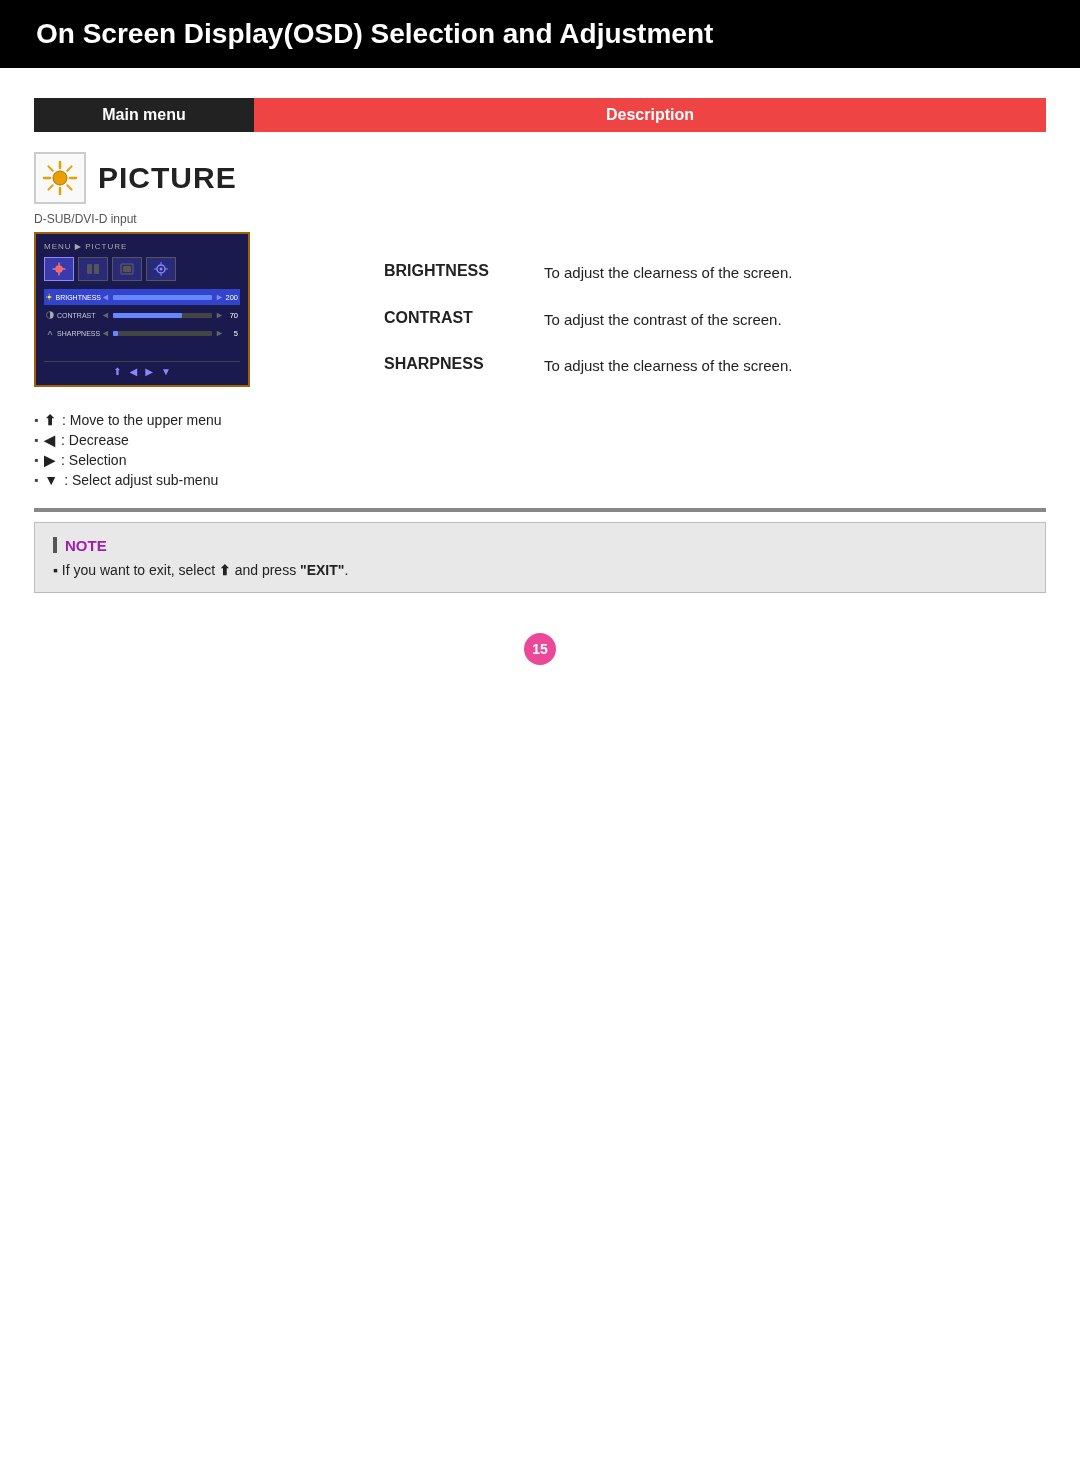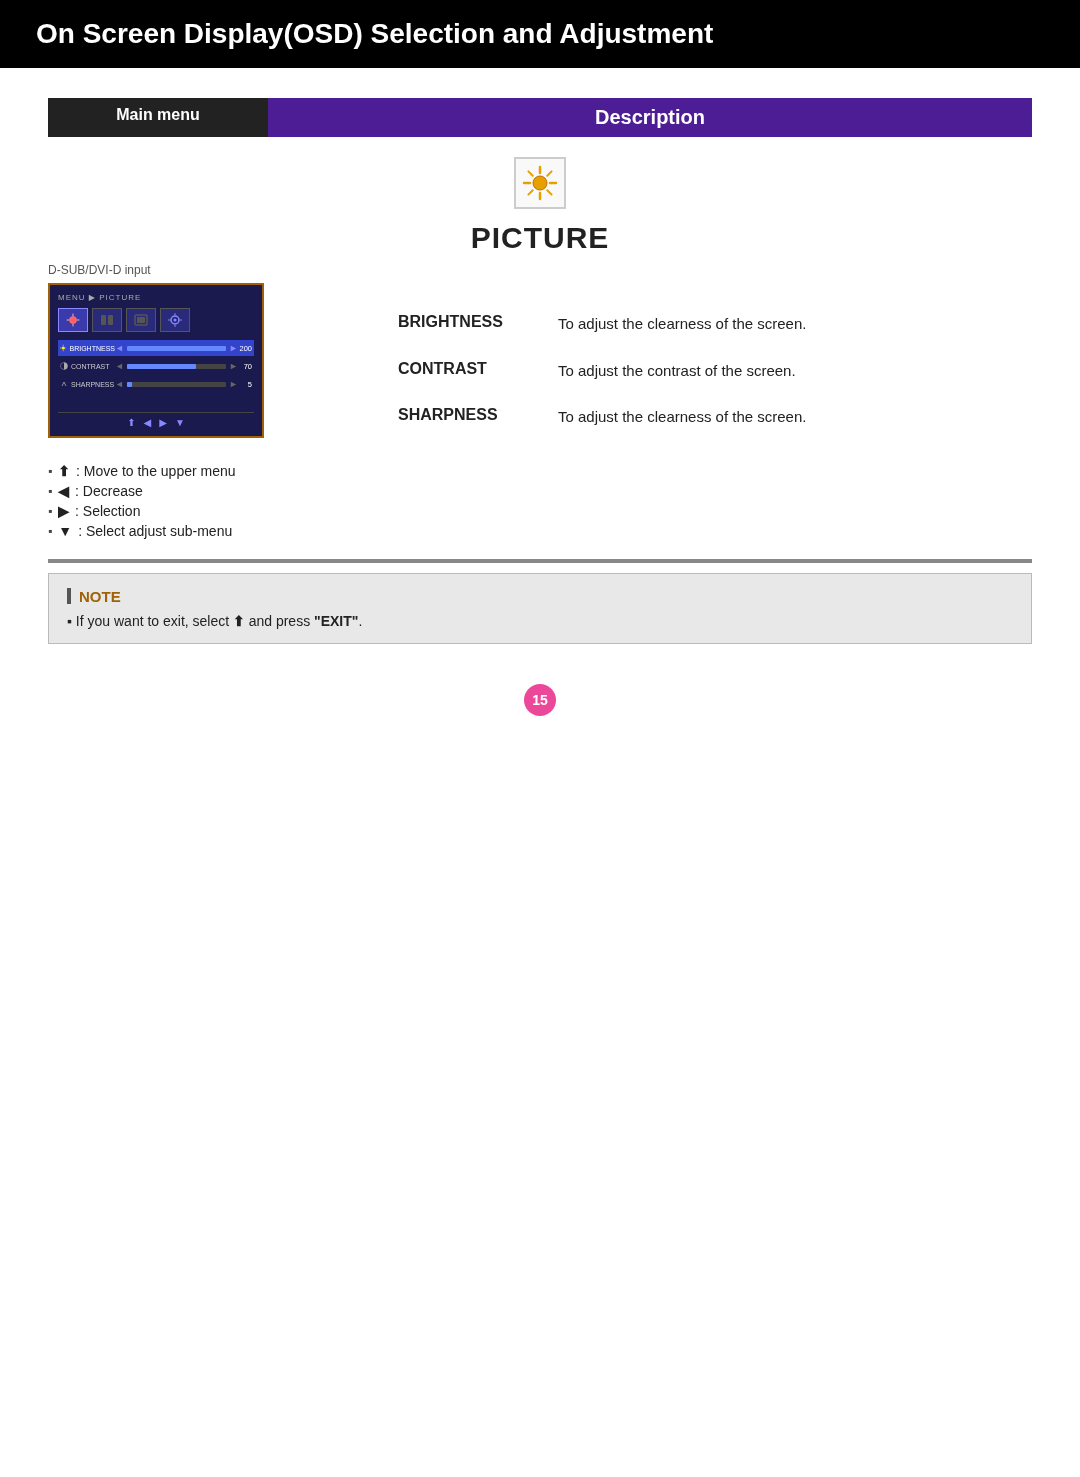--- a/index.html
+++ b/index.html
@@ -14,21 +14,21 @@
     .page-header {
       background: #000000;
       color: #ffffff;
       font-size: 28px;
       font-weight: bold;
       padding: 18px 36px;
       margin-bottom: 0;
     }
 
     .content-area {
-      padding: 30px 48px;
+      padding: 30px 34px;
     }
 
     
     .column-headers {
       display: flex;
       margin-bottom: 20px;
     }
     .col-main {
       width: 220px;
       background: #222;
@@ -42,34 +42,33 @@
       width: 200px;
       background: #444;
       color: #fff;
       font-weight: bold;
       font-size: 16px;
       padding: 8px 16px;
       text-align: center;
     }
     .col-desc {
       flex: 1;
-      background: #4c1d95;
+      background: #ef4444;
       color: #fff;
       font-weight: bold;
-      font-size: 20px;
+      font-size: 16px;
       padding: 8px 16px;
       text-align: center;
     }
 
     .picture-icon-title {
       display: flex;
       align-items: center;
       gap: 12px;
       margin-bottom: 8px;
-      flex-direction: column;
     }
 
     .sun-icon {
       width: 52px;
       height: 52px;
       border: 2px solid #ccc;
       display: flex;
       align-items: center;
       justify-content: center;
       font-size: 28px;
@@ -265,21 +264,21 @@
     .note-section {
       background: #e8e8e8;
       border: 1px solid #bbb;
       padding: 14px 18px;
       margin-top: 6px;
     }
 
     .note-title {
       font-weight: bold;
       font-size: 15px;
-      color: #a16207;
+      color: #a21caf;
       margin-bottom: 8px;
       display: flex;
       gap: 4px;
     }
 
     .note-title::before {
       content: "";
       display: inline-block;
       width: 4px;
       height: 16px;

